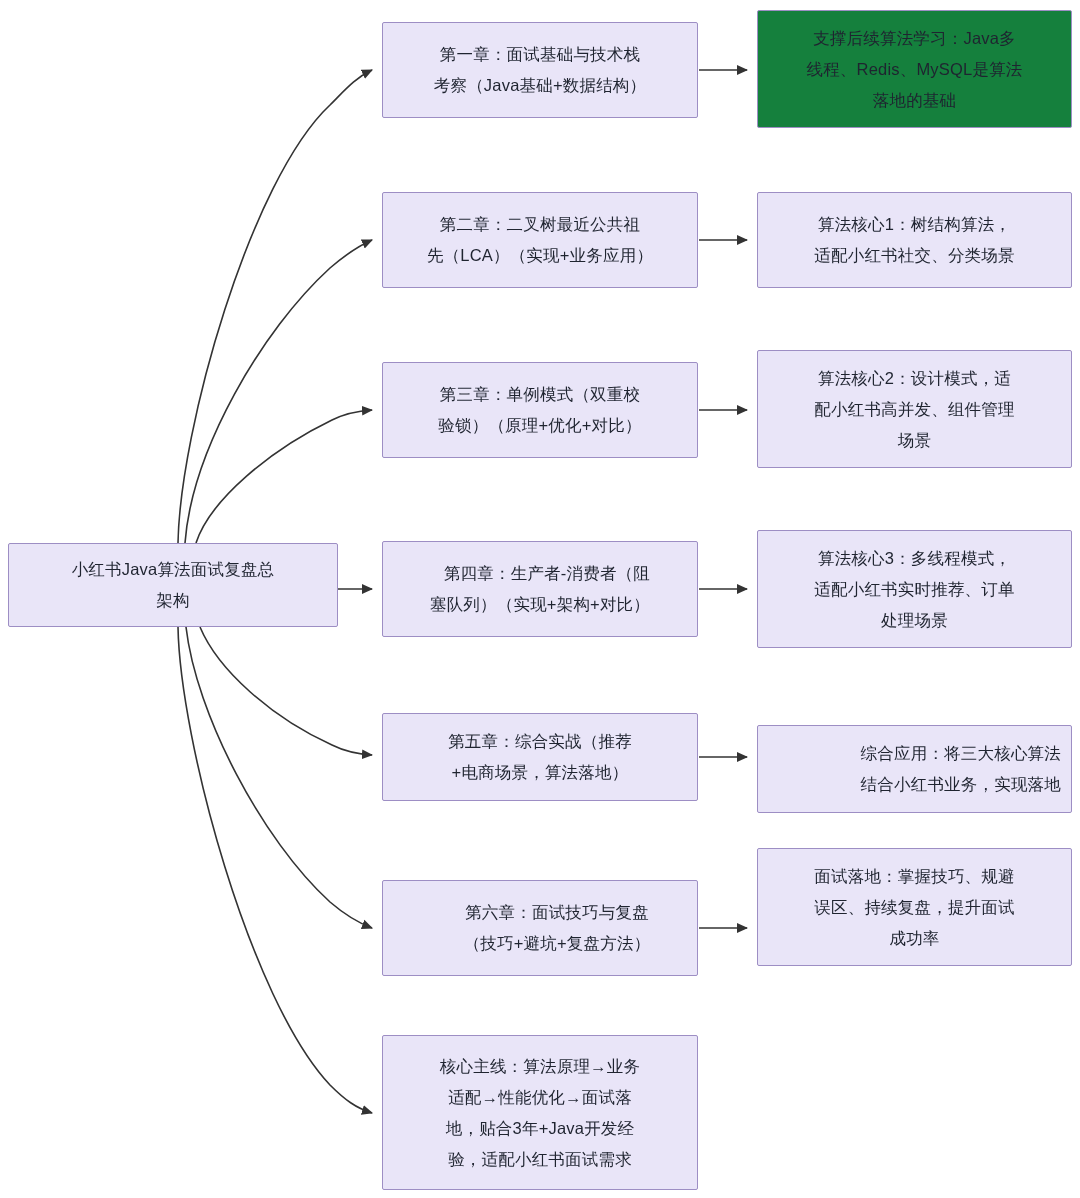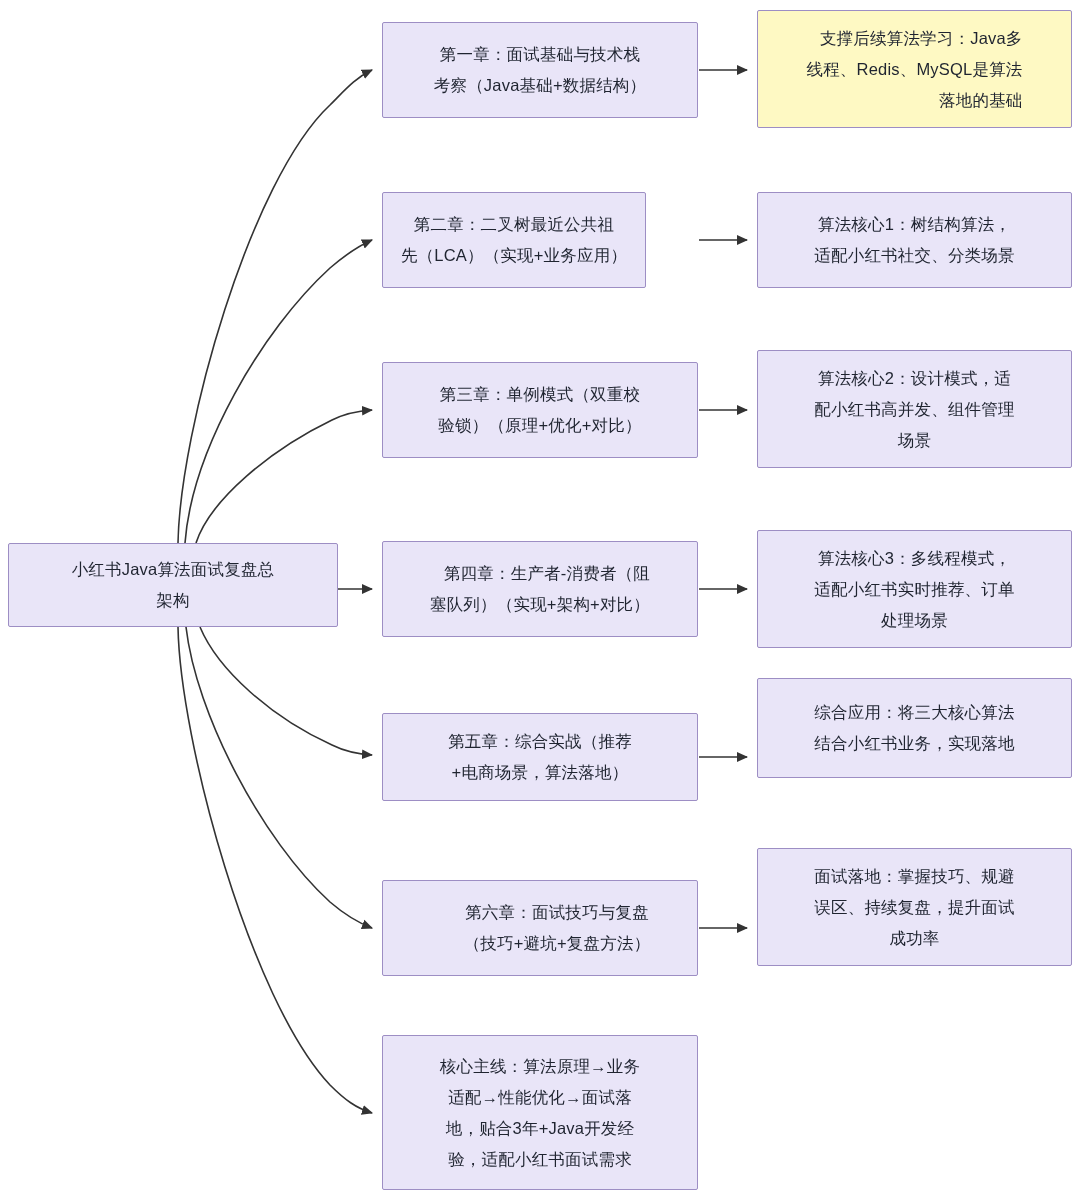--- a/index.html
+++ b/index.html
@@ -80,21 +80,21 @@
 
   <div class="node" id="node-root" style="left: 8px; top: 543px; width: 330px; height: 84px; background: rgb(233, 229, 248); border-color: rgb(157, 142, 196); color: rgb(31, 36, 48);">
     <span class="node-label">小红书Java算法面试复盘总
 架构</span>
   </div>
 
   <div class="node" id="node-ch1" style="left: 382px; top: 22px; width: 316px; height: 96px; background: rgb(233, 229, 248); border-color: rgb(157, 142, 196); color: rgb(31, 36, 48);">
     <span class="node-label">第一章：面试基础与技术栈
 考察（Java基础+数据结构）</span>
   </div>
-  <div class="node" id="node-ch2" style="left: 382px; top: 192px; width: 264px; height: 96px; background: rgb(233, 229, 248); border-color: rgb(157, 142, 196); color: rgb(31, 36, 48);">
+  <div class="node" id="node-ch2" style="left: 382px; top: 192px; width: 316px; height: 96px; background: rgb(233, 229, 248); border-color: rgb(157, 142, 196); color: rgb(31, 36, 48);">
     <span class="node-label">第二章：二叉树最近公共祖
 先（LCA）（实现+业务应用）</span>
   </div>
   <div class="node" id="node-ch3" style="left: 382px; top: 362px; width: 316px; height: 96px; background: rgb(233, 229, 248); border-color: rgb(157, 142, 196); color: rgb(31, 36, 48);">
     <span class="node-label">第三章：单例模式（双重校
 验锁）（原理+优化+对比）</span>
   </div>
   <div class="node" id="node-ch4" style="left: 382px; top: 541px; width: 316px; height: 96px; background: rgb(233, 229, 248); border-color: rgb(157, 142, 196); color: rgb(31, 36, 48); text-align: right;">
     <span class="node-label">第四章：生产者-消费者（阻
 塞队列）（实现+架构+对比）</span>
@@ -107,40 +107,40 @@
     <span class="node-label">第六章：面试技巧与复盘
 （技巧+避坑+复盘方法）</span>
   </div>
   <div class="node" id="node-mainline" style="left: 382px; top: 1035px; width: 316px; height: 155px; background: rgb(233, 229, 248); border-color: rgb(157, 142, 196); color: rgb(31, 36, 48);">
     <span class="node-label">核心主线：算法原理→业务
 适配→性能优化→面试落
 地，贴合3年+Java开发经
 验，适配小红书面试需求</span>
   </div>
 
-  <div class="node" id="node-out1" style="left: 757px; top: 10px; width: 315px; height: 118px; background: #fef9c3; border-color: rgb(157, 142, 196); color: rgb(31, 36, 48); text-align: right;">
+  <div class="node" id="node-out1" style="left: 757px; top: 10px; width: 315px; height: 118px; background: #15803d; border-color: rgb(157, 142, 196); color: rgb(31, 36, 48);">
     <span class="node-label">支撑后续算法学习：Java多
 线程、Redis、MySQL是算法
 落地的基础</span>
   </div>
   <div class="node" id="node-out2" style="left: 757px; top: 192px; width: 315px; height: 96px; background: rgb(233, 229, 248); border-color: rgb(157, 142, 196); color: rgb(31, 36, 48);">
     <span class="node-label">算法核心1：树结构算法，
 适配小红书社交、分类场景</span>
   </div>
   <div class="node" id="node-out3" style="left: 757px; top: 350px; width: 315px; height: 118px; background: rgb(233, 229, 248); border-color: rgb(157, 142, 196); color: rgb(31, 36, 48);">
     <span class="node-label">算法核心2：设计模式，适
 配小红书高并发、组件管理
 场景</span>
   </div>
   <div class="node" id="node-out4" style="left: 757px; top: 530px; width: 315px; height: 118px; background: rgb(233, 229, 248); border-color: rgb(157, 142, 196); color: rgb(31, 36, 48);">
     <span class="node-label">算法核心3：多线程模式，
 适配小红书实时推荐、订单
 处理场景</span>
   </div>
-  <div class="node" id="node-out5" style="left: 757px; top: 678px; width: 315px; height: 100px; background: rgb(233, 229, 248); border-color: rgb(157, 142, 196); color: rgb(31, 36, 48);">
+  <div class="node" id="node-out5" style="left: 757px; top: 725px; width: 315px; height: 88px; background: rgb(233, 229, 248); border-color: rgb(157, 142, 196); color: rgb(31, 36, 48); justify-content: flex-end;">
     <span class="node-label">综合应用：将三大核心算法
 结合小红书业务，实现落地</span>
   </div>
   <div class="node" id="node-out6" style="left: 757px; top: 848px; width: 315px; height: 118px; background: rgb(233, 229, 248); border-color: rgb(157, 142, 196); color: rgb(31, 36, 48);">
     <span class="node-label">面试落地：掌握技巧、规避
 误区、持续复盘，提升面试
 成功率</span>
   </div>
 
 </div>

